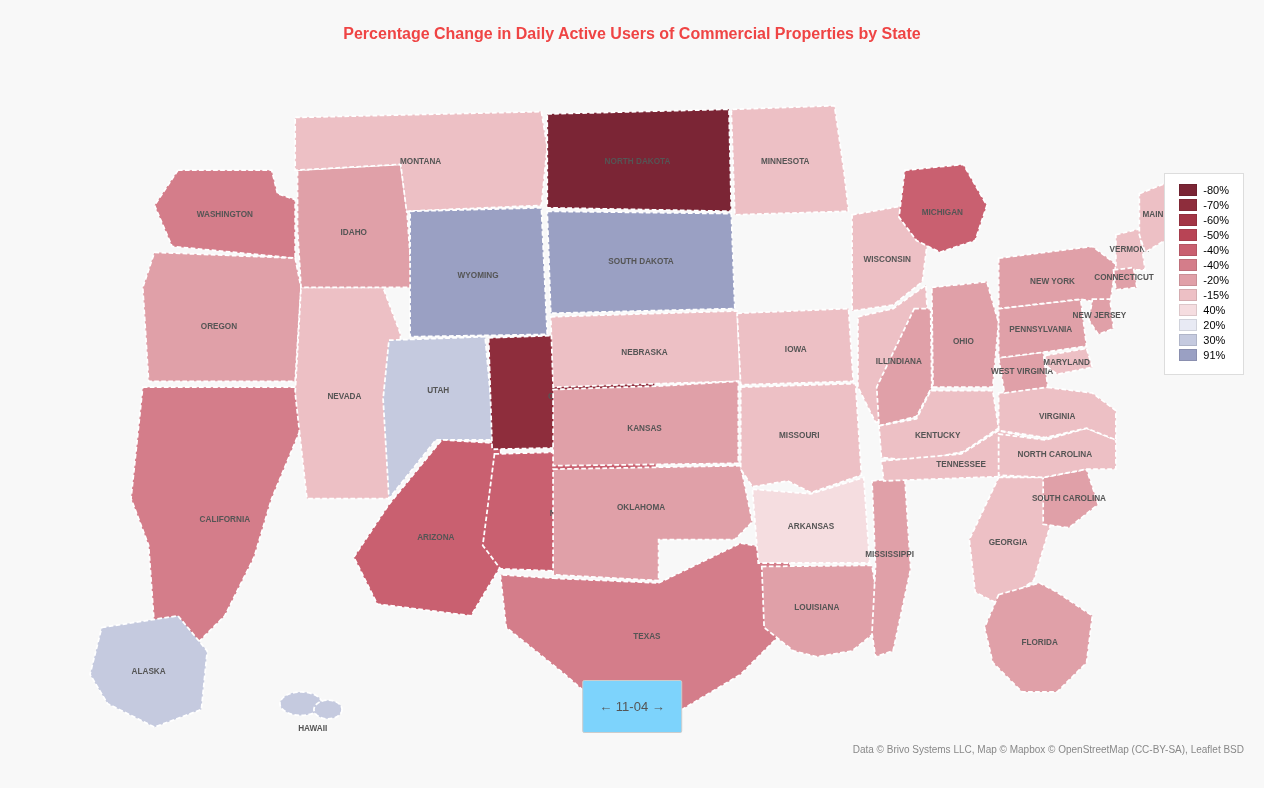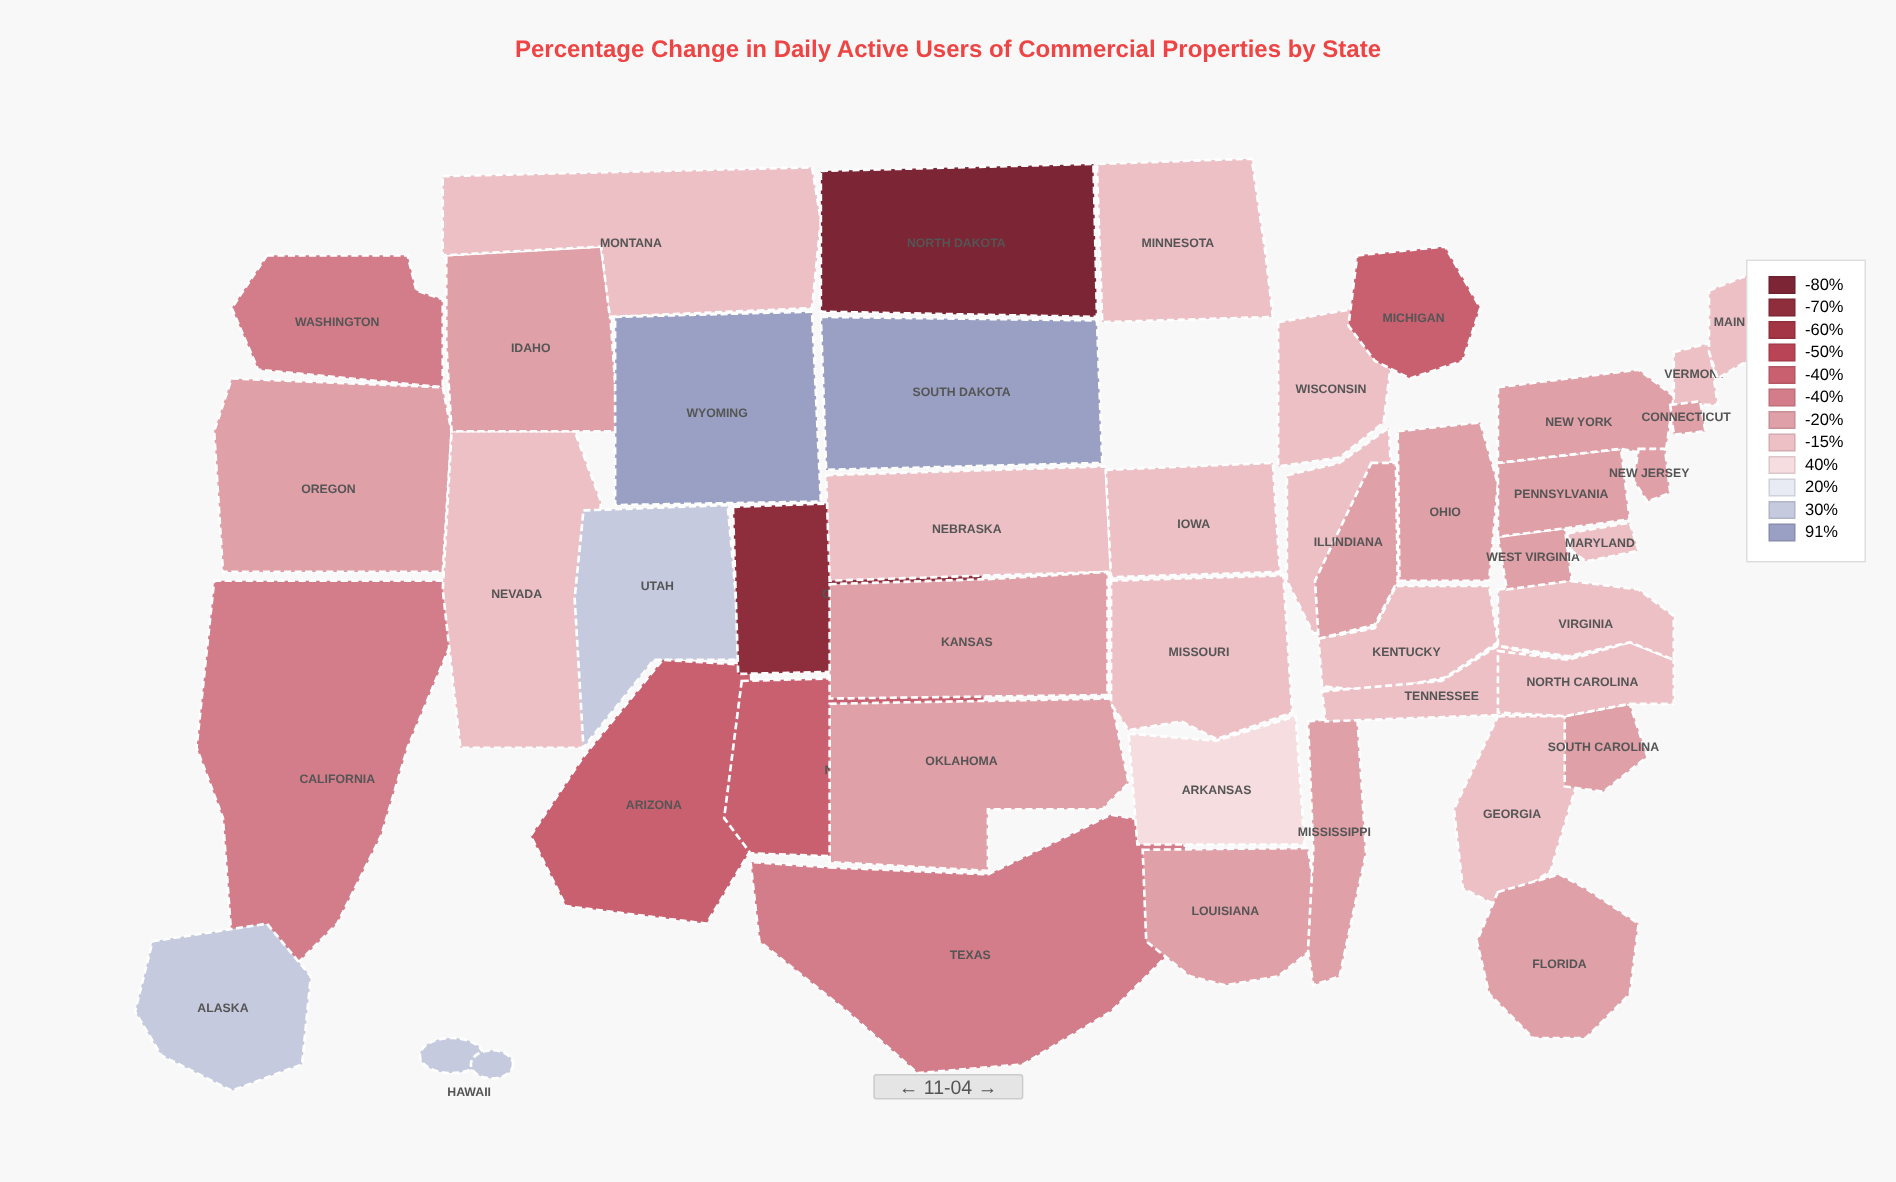--- a/index.html
+++ b/index.html
@@ -48,23 +48,23 @@
       width: 18px;
       height: 12px;
       margin-right: 6px;
       border: 0.5px solid rgba(0,0,0,0.1);
     }
     .date-control {
       position: absolute;
       bottom: 30px;
       left: 50%;
       transform: translateX(-50%);
-      background: #e5e5e5;
+      background: #7dd3fc;
       border: 1px solid #ccc;
-      padding: 0 16px;
+      padding: 18px 16px;
       font-size: 13px;
       color: #555;
       border-radius: 2px;
     }
     .attribution {
       position: absolute;
       bottom: 8px;
       right: 20px;
       font-size: 10px;
       color: #888;
@@ -278,13 +278,14 @@
     <div class="legend-item">
       <div class="legend-color" style="background:#9aa0c3"></div>
       <span>91%</span>
     </div>
   </div>
 
   <div class="date-control">
     ← <span>11-04</span> →
   </div>
 
+  <div class="attribution">Data © Brivo Systems LLC, Map © Mapbox © OpenStreetMap (CC-BY-SA), Leaflet BSD</div>
 </div>
 
 </body></html>

